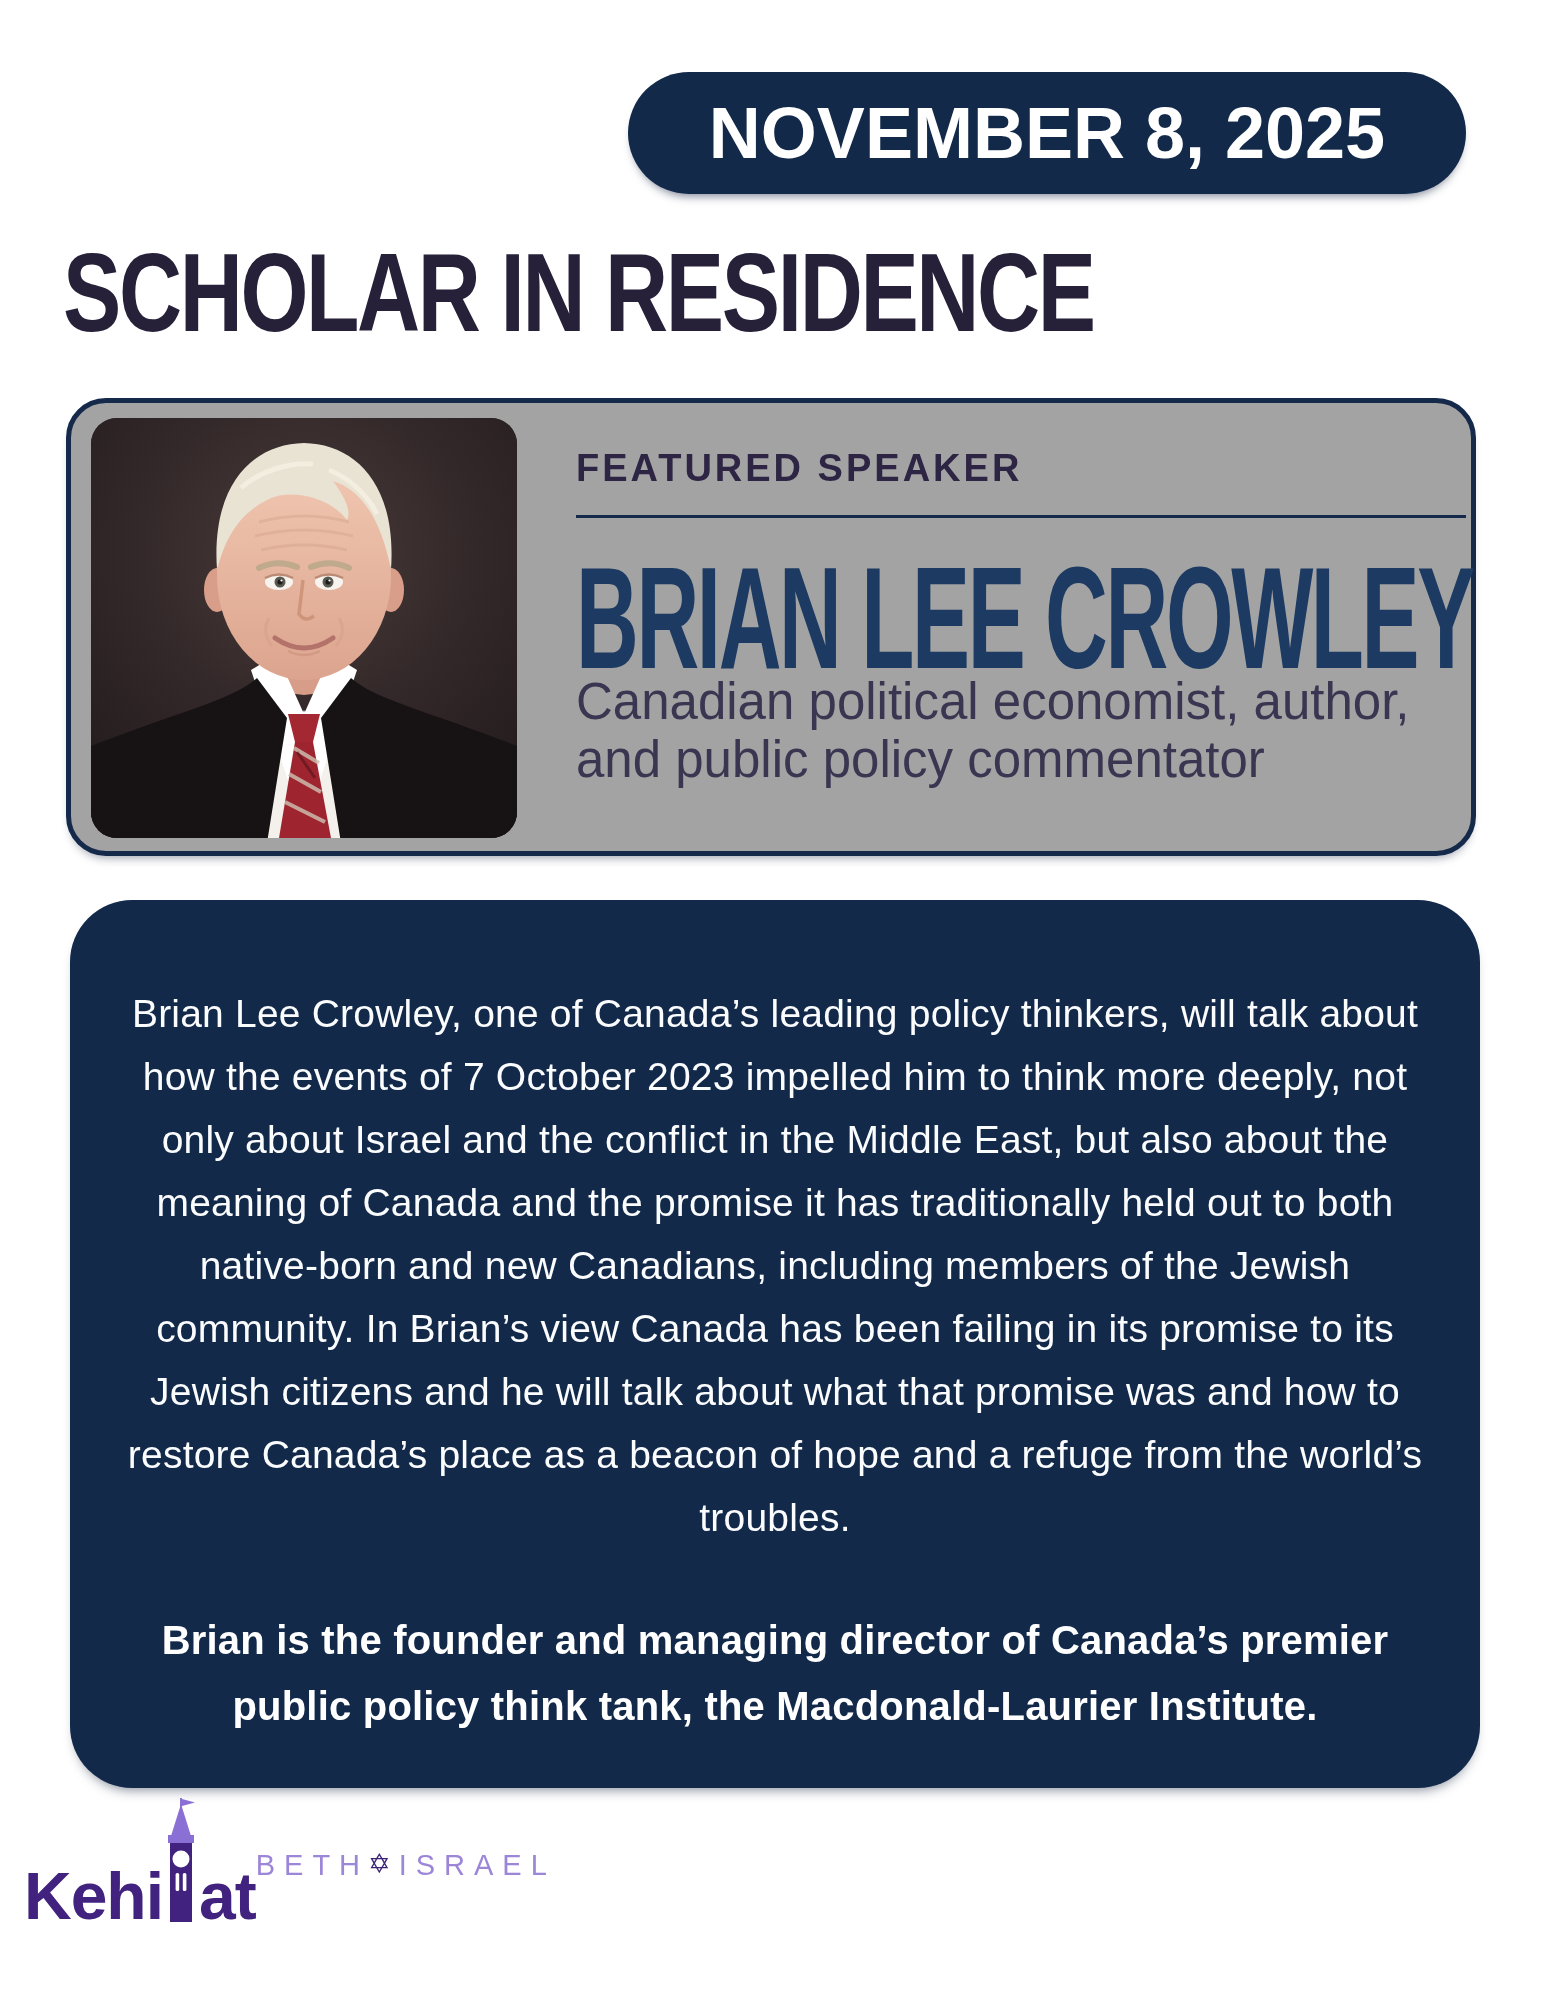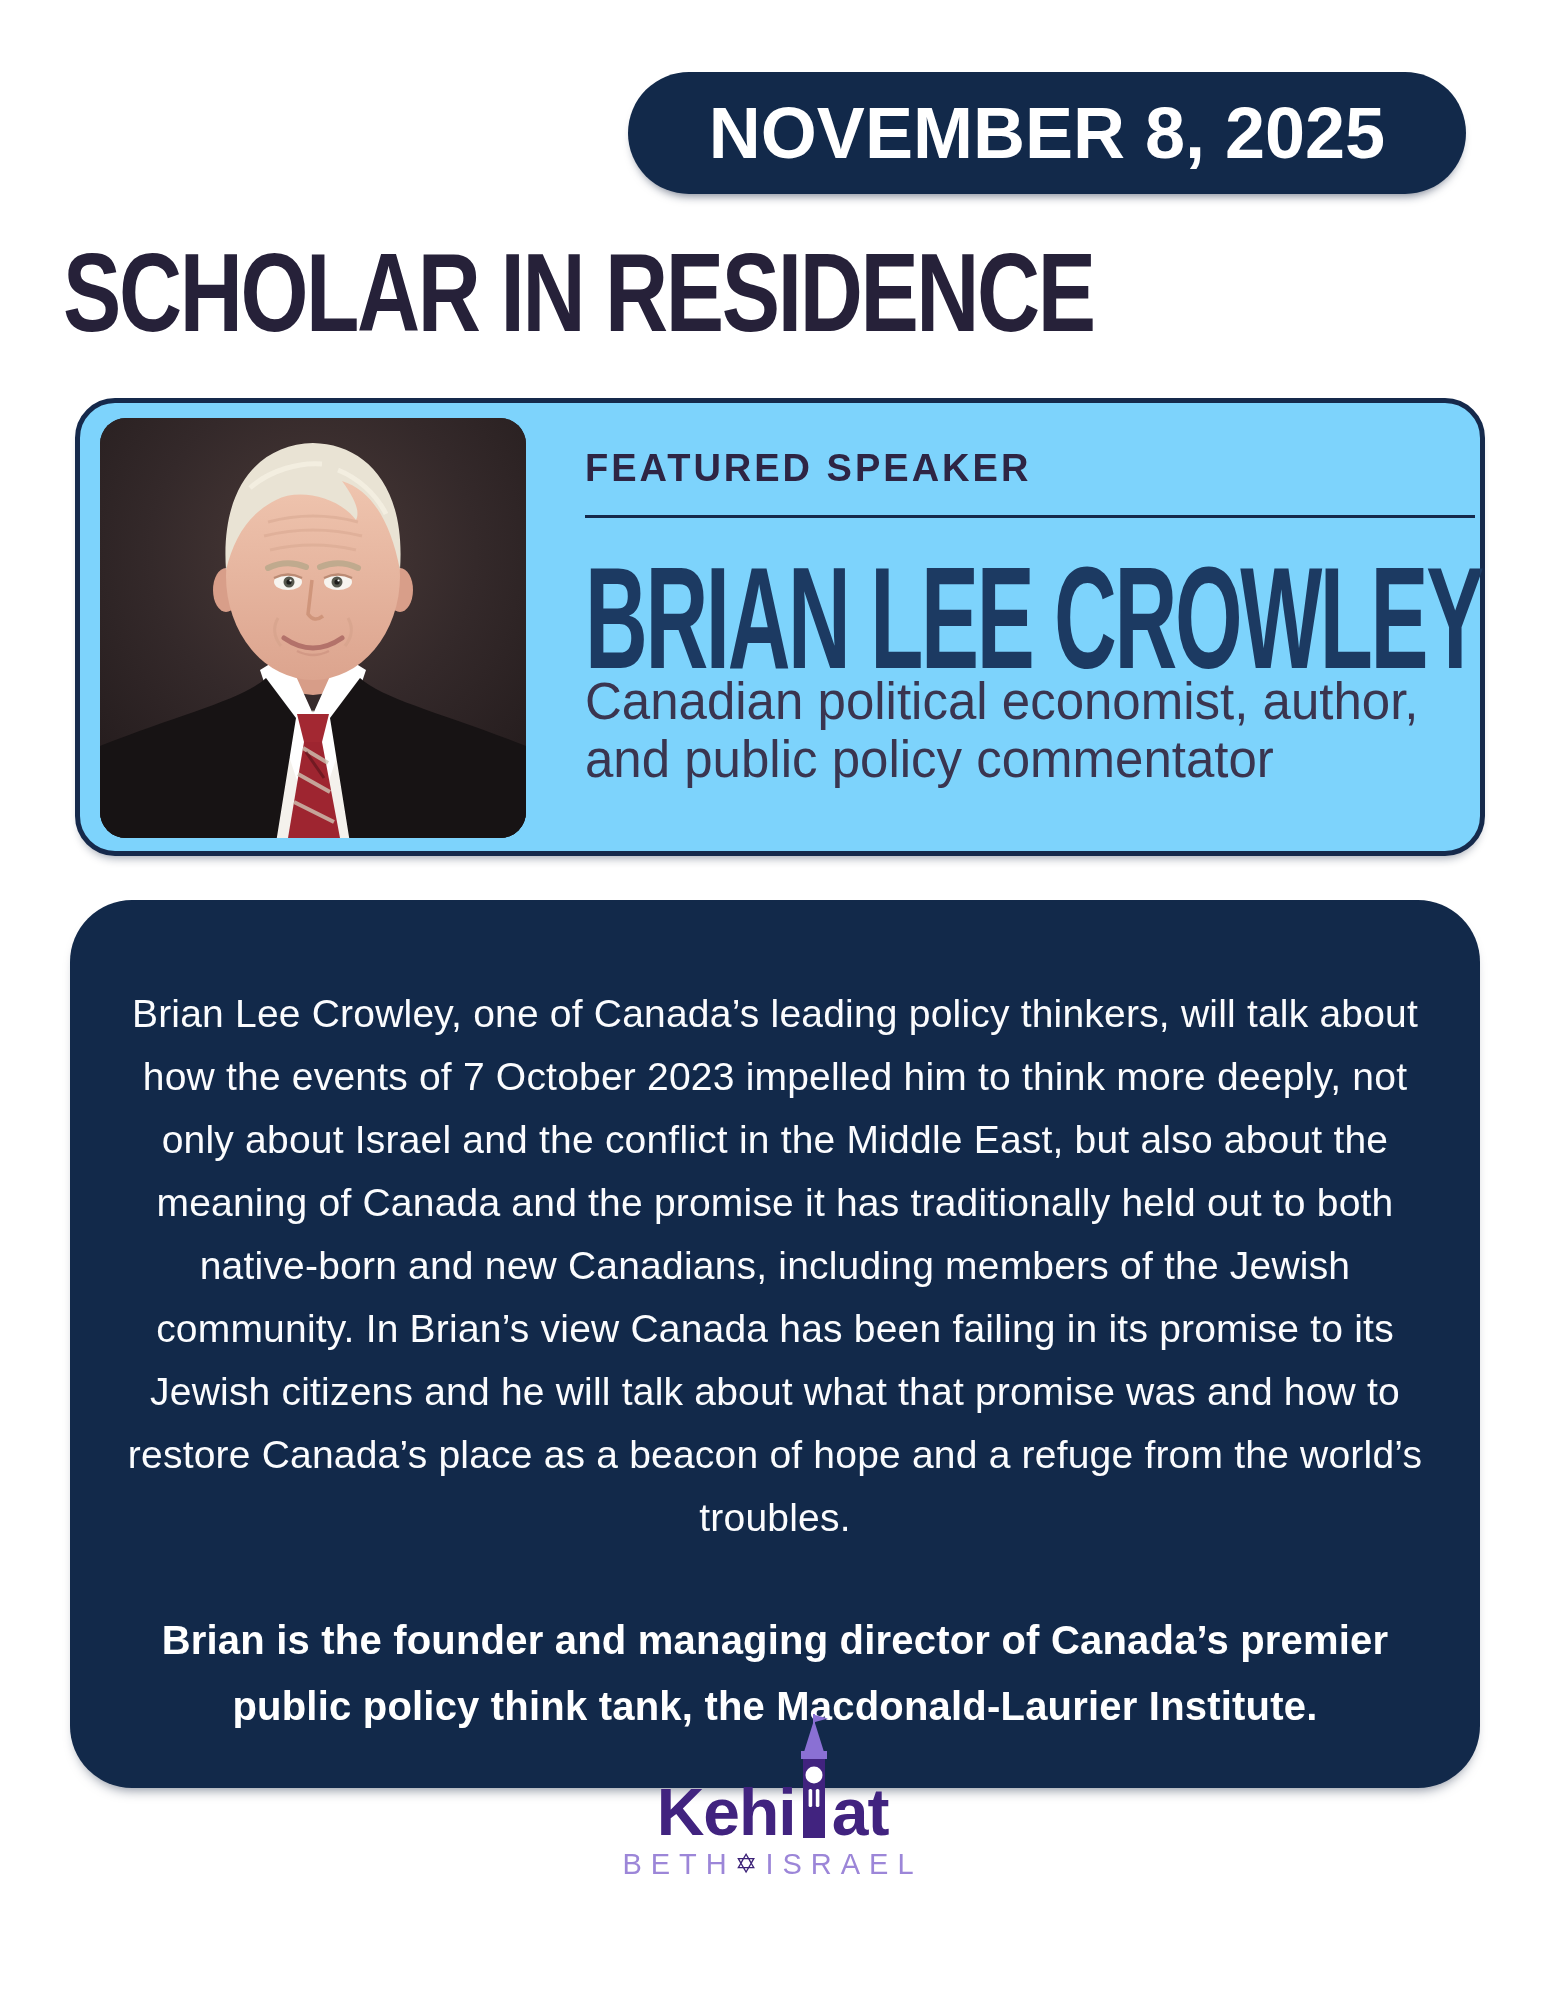--- a/index.html
+++ b/index.html
@@ -17,22 +17,22 @@
   .date-pill span{color:#ffffff;font-size:72px;font-weight:700;letter-spacing:0px;white-space:nowrap;text-align:right;}
   
   .page-title{position:absolute;left:63px;top:234px;}
   .page-title span{
     display:inline-block;white-space:nowrap;line-height:1.05;
     font-size:112px;font-weight:700;letter-spacing:-3px;color:#262139;
     transform:scaleX(0.78);transform-origin:left top;
   }
   
   .speaker-card{
-    position:absolute;left:75px;top:398px;width:1410px;height:458px;box-sizing:border-box;
-    background:#7dd3fc;border:5px solid #15294b;border-radius:40px;
+    position:absolute;left:66px;top:398px;width:1410px;height:458px;box-sizing:border-box;
+    background:#a3a3a3;border:5px solid #15294b;border-radius:40px;
     box-shadow:0 7px 10px -5px rgba(16,30,58,.4);
   }
   .speaker-photo{
     position:absolute;left:20px;top:15px;width:426px;height:420px;
     border-radius:26px;overflow:hidden;background:#241d1e;
   }
   .speaker-photo svg{display:block;width:100%;height:100%;}
   .speaker-info{position:absolute;left:505px;top:0;width:900px;height:100%;}
   .eyebrow{
     position:absolute;left:0;top:44px;
@@ -56,21 +56,21 @@
     box-shadow:0 8px 12px -6px rgba(16,30,58,.5);
   }
   .panel-paragraph{
     text-align:center;color:#fbfcfe;font-size:39px;line-height:63px;font-weight:400;letter-spacing:.2px;
   }
   .panel-emphasis{
     margin:58px auto 0 auto;max-width:1345px;text-align:center;
     color:#ffffff;font-size:40px;line-height:66px;font-weight:700;letter-spacing:.2px;
   }
   
-  .logo{position:absolute;left:0;right:0;top:1714px;display:flex;flex-direction:column;align-items:center;}
+  .logo{position:absolute;left:0;right:0;top:1798px;display:flex;flex-direction:row;align-items:center;padding-left:24px;}
   .wordmark{display:flex;align-items:flex-end;}
   .wordmark .wm-text{
     font-size:66px;font-weight:700;letter-spacing:-1px;color:#41237f;line-height:0.78;
   }
   .tower{width:34px;height:124px;margin:0 1px;}
   .logo-subtext{
     margin-top:10px;display:flex;align-items:center;
     font-size:29px;letter-spacing:9px;color:#9c86d8;font-weight:400;
   }
   .logo-subtext .star{color:#3b2177;font-size:27px;letter-spacing:0;margin:0 8px 0 -1px;position:relative;top:-1px;}

